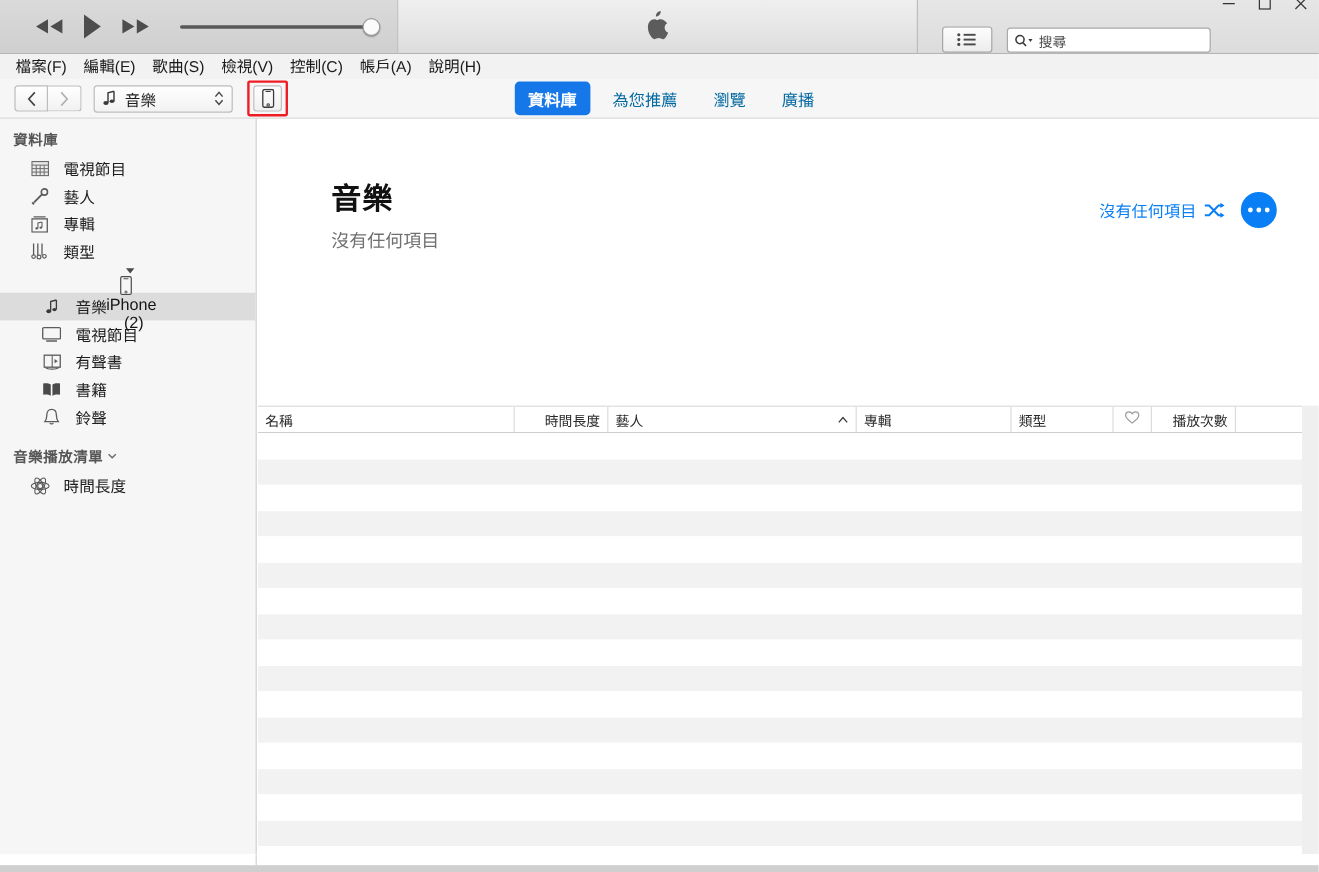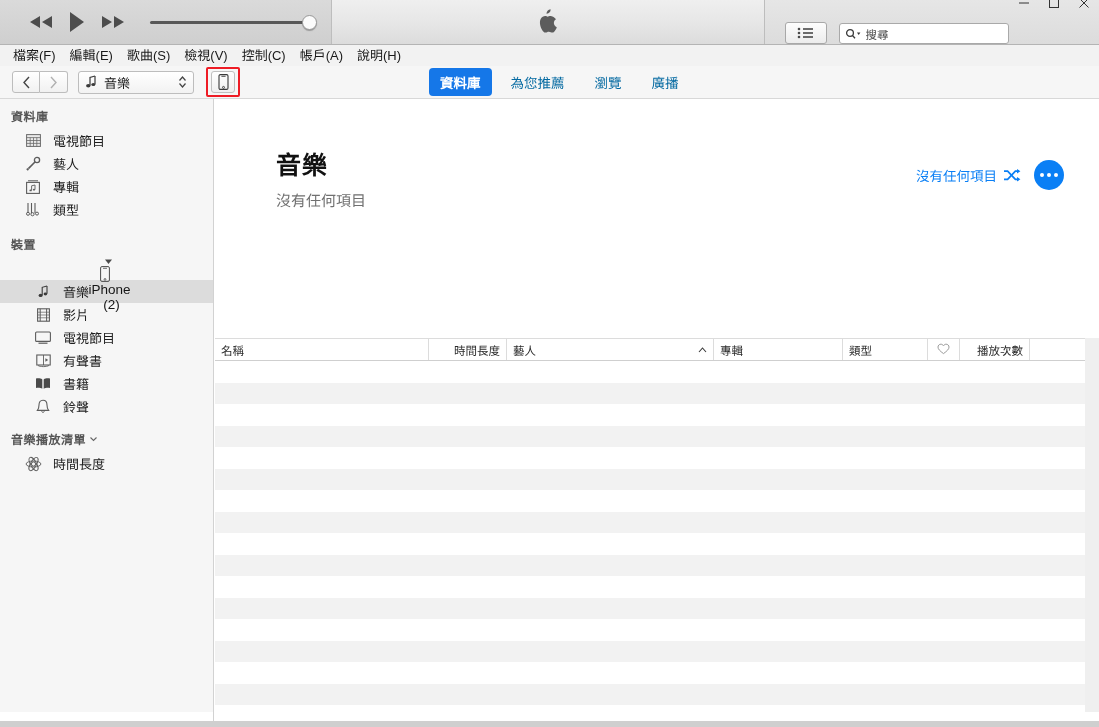--- a/index.html
+++ b/index.html
@@ -392,21 +392,20 @@
         <line x1="6.5" y1="1" x2="6.5" y2="11" stroke="#5c5c5c" stroke-width="1.1"></line>
         <line x1="10" y1="1" x2="10" y2="11" stroke="#5c5c5c" stroke-width="1.1"></line>
         <circle cx="3" cy="11.8" r="1.5" fill="none" stroke="#5c5c5c" stroke-width="1"></circle>
         <circle cx="7.5" cy="12.2" r="1.6" fill="none" stroke="#5c5c5c" stroke-width="1"></circle>
         <circle cx="12" cy="11.6" r="1.5" fill="none" stroke="#5c5c5c" stroke-width="1"></circle>
       </svg>
     </span>
     <span>類型</span>
   </div>
 
-  <div class="sb-head" style="padding-top:14px">裝置</div>
 
   <div class="sb-item device">
     <span class="disc">
       <svg width="9" height="9" viewBox="0 0 9 9">
           <path d="M1 2.5 L8 2.5 L4.5 7 Z" fill="#4a4a4a"></path>
         </svg>
     </span>
     <span class="ico">
       <svg width="10" height="16" viewBox="0 0 10 16">
         <rect x=".6" y=".6" width="8.8" height="14.8" rx="1.3" fill="none" stroke="#4a4a4a" stroke-width="1"></rect>
@@ -423,33 +422,20 @@
       <svg width="12" height="14" viewBox="0 0 12 14">
         <path d="M10 1 L10 8.8" stroke="#3a3a3a" stroke-width="1.1" fill="none"></path>
         <path d="M10 1 L5.2 2.3 L5.2 10.2" stroke="#3a3a3a" stroke-width="1.1" fill="none"></path>
         <ellipse cx="3.6" cy="10.4" rx="2" ry="1.6" fill="#3a3a3a"></ellipse>
         <ellipse cx="8.4" cy="9" rx="1.8" ry="1.4" fill="#3a3a3a"></ellipse>
       </svg>
     </span>
     <span>音樂</span>
   </div>
 
-  <div class="sb-item sub">
-    <span class="ico">
-      <svg width="13" height="14" viewBox="0 0 13 14">
-        <rect x=".6" y=".8" width="11.8" height="12.4" fill="none" stroke="#5c5c5c" stroke-width="1.1"></rect>
-        <line x1="3.2" y1=".8" x2="3.2" y2="13.2" stroke="#5c5c5c" stroke-width="1"></line>
-        <line x1="9.6" y1=".8" x2="9.6" y2="13.2" stroke="#5c5c5c" stroke-width="1"></line>
-        <line x1=".6" y1="4.2" x2="12.4" y2="4.2" stroke="#5c5c5c" stroke-width=".7"></line>
-        <line x1=".6" y1="7" x2="12.4" y2="7" stroke="#5c5c5c" stroke-width=".7"></line>
-        <line x1=".6" y1="9.8" x2="12.4" y2="9.8" stroke="#5c5c5c" stroke-width=".7"></line>
-      </svg>
-    </span>
-    <span>影片</span>
-  </div>
 
   <div class="sb-item sub">
     <span class="ico">
       <svg width="16" height="13" viewBox="0 0 16 13">
         <rect x=".6" y="1" width="14.8" height="9.4" rx="1" fill="none" stroke="#5c5c5c" stroke-width="1.1"></rect>
         <line x1="3.5" y1="12.2" x2="12.5" y2="12.2" stroke="#5c5c5c" stroke-width="1.2"></line>
       </svg>
     </span>
     <span>電視節目</span>
   </div>

